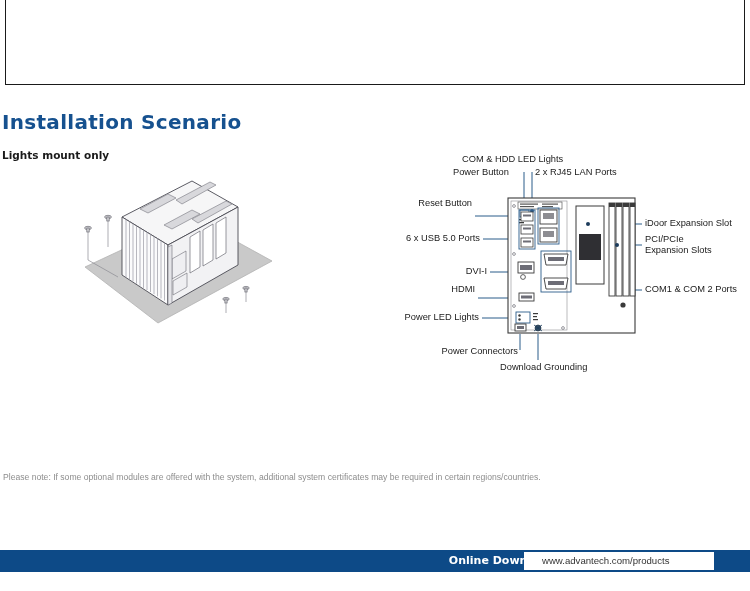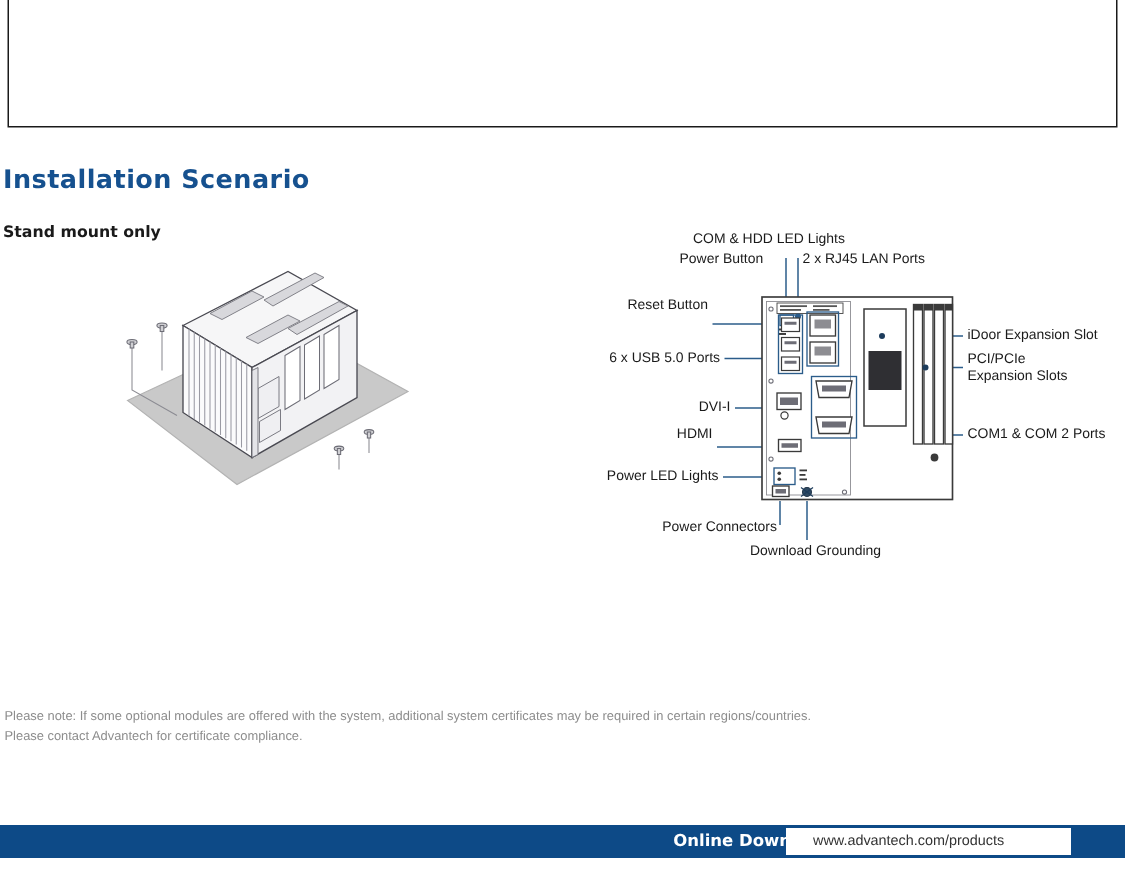--- a/index.html
+++ b/index.html
@@ -16,21 +16,21 @@
     position:absolute; left:5px; top:-90px;
     width:740px; height:175px;
     border:1px solid #1a1a1a;
   }
 
   
   .heading {
     position:absolute;
     font-family:"DejaVu Sans", sans-serif;
     font-weight:bold;
-    font-size:17px;
+    font-size:20px;
     letter-spacing:0.3px;
     color:#16518f;
     white-space:nowrap;
   }
   .h-install { left:2px; top:110px; }
   .h-io { left:387px; top:110px; }
 
   .subheading {
     position:absolute; left:2px; top:149px;
     font-family:"DejaVu Sans", sans-serif;
@@ -90,21 +90,21 @@
   }
 </style>
 </head>
 <body>
 
 <div class="page">
 
   <div class="top-box"></div>
 
   <div class="heading h-install">Installation Scenario</div>
-  <div class="subheading">Stand mount only</div>
+  <div class="subheading">Lights mount only</div>
 
   <svg class="install-img" viewBox="0 0 320 170">
 
     <polygon points="45,92 152,42 232,86 118,148" fill="#c9c9c9" stroke="#b3b3b3" stroke-width="0.8"></polygon>
 
     <g stroke="#4a4a52" stroke-width="0.9" fill="#ffffff">
 
       <polygon points="82,42 152,6 198,32 128,70" fill="#f6f6f7"></polygon>
 
       <polygon points="82,42 128,70 128,130 82,100" fill="#fbfbfc"></polygon>
@@ -327,21 +327,20 @@
     <div class="io-label" style="left:265px; top:95px;">Expansion Slots</div>
     <div class="io-label" style="left:265px; top:134px;">COM1 &amp; COM 2 Ports</div>
 
     
     <div class="io-label r" style="left:0px; top:196px; width:138px;">Power Connectors</div>
     <div class="io-label" style="left:120px; top:212px;">Download Grounding</div>
   </div>
 
   <div class="note">
     <div>Please note: If some optional modules are offered with the system, additional system certificates may be required in certain regions/countries.</div>
-    <div>Please contact Advantech for certificate compliance.</div>
   </div>
 
   <div class="footer-bar"></div>
   <div class="footer-label">Online Download</div>
   <div class="footer-url-box"></div>
   <div class="footer-url">www.advantech.com/products</div>
 
 </div>
 
 </body></html>

